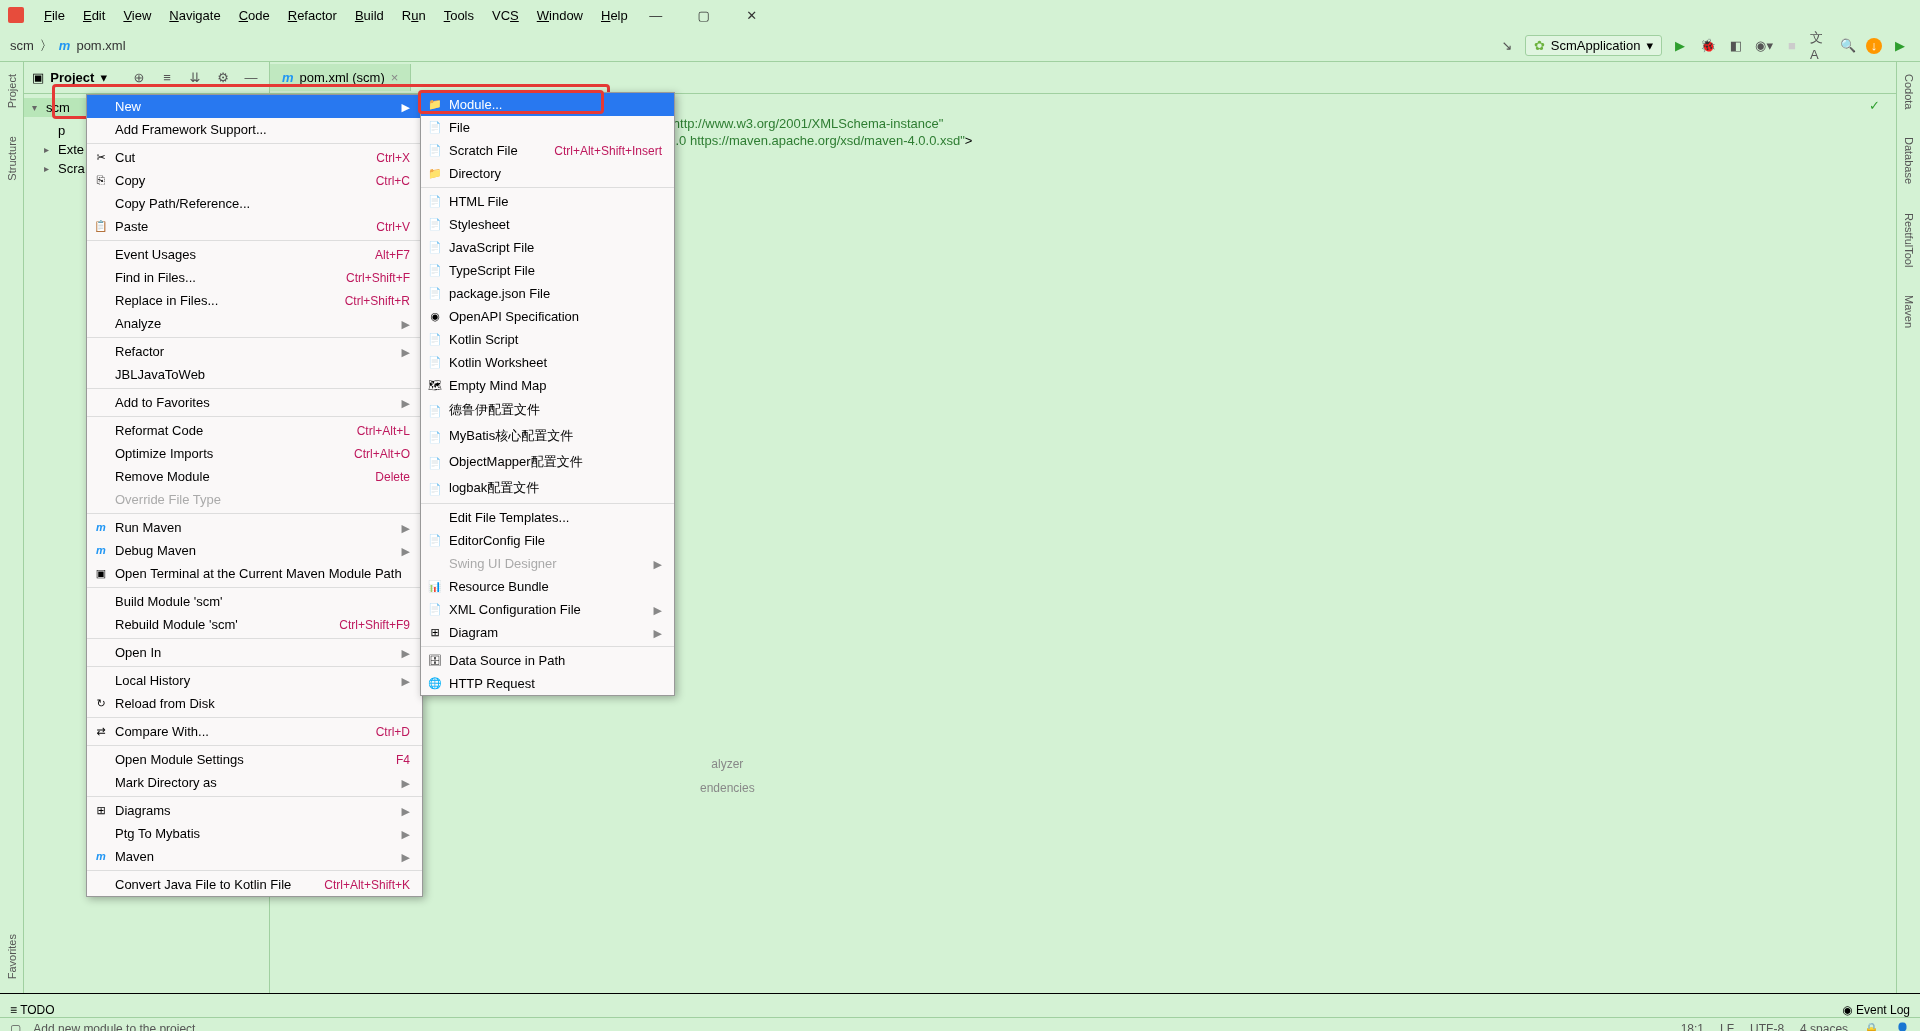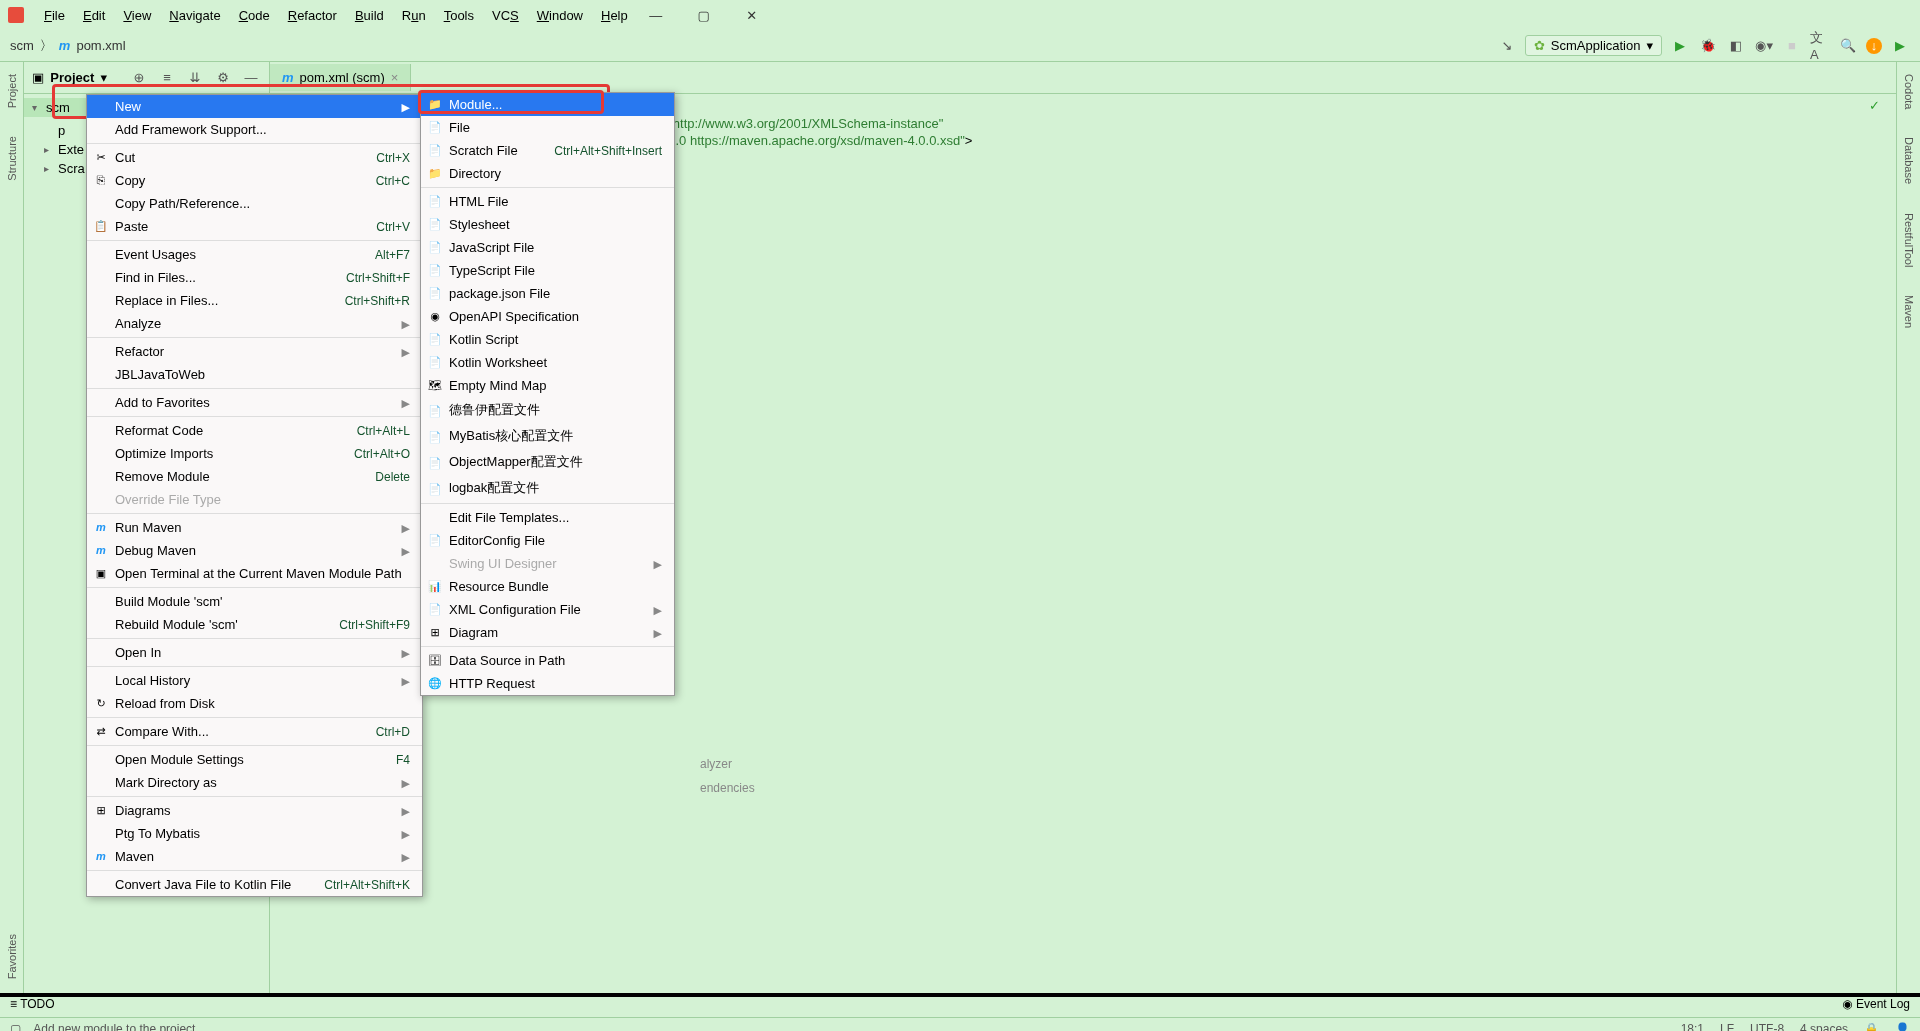--- a/index.html
+++ b/index.html
@@ -45,38 +45,38 @@
 .editor-content { flex: 1; font-family: "Consolas", monospace; font-size: 13px; background: #d4f2d4; position: relative; }
 .code-line { padding: 1px 20px 1px 300px; white-space: pre; }
 .tag { color: #1565c0; }
 .attr-name { color: #9c27b0; }
 .attr-value { color: #2e7d32; }
 .ns { color: #9c27b0; }
 
 .context-menu { position: absolute; top: 94px; left: 86px; width: 337px; background: #faf8f8; border: 1px solid #999; box-shadow: 2px 2px 8px rgba(0,0,0,0.3); z-index: 100; }
 .ctx-item { padding: 4px 12px 4px 28px; display: flex; align-items: flex-end; cursor: pointer; position: relative; font-size: 13px; color: #000; }
 .ctx-item.highlighted { background: #2878f0; color: #fff; }
-.ctx-item .shortcut { margin-left: auto; color: #14532d; font-size: 12px; }
+.ctx-item .shortcut { margin-left: auto; color: #be185d; font-size: 12px; }
 .ctx-item .arrow { margin-left: auto; color: #888; font-size: 11px; }
 .ctx-item.highlighted .arrow { color: #fff; }
 .ctx-item.disabled { color: #aaa; }
 .ctx-sep { height: 1px; background: #ddd; margin: 2px 0; }
 .ctx-icon { position: absolute; left: 6px; width: 16px; height: 16px; display: flex; align-items: center; justify-content: center; font-size: 11px; }
 .red-box { position: absolute; border: 3px solid #e53935; border-radius: 4px; pointer-events: none; }
 .red-box-1 { top: 84px; left: 52px; width: 558px; height: 35px; }
 .red-box-2 { top: 90px; left: 418px; width: 186px; height: 24px; z-index: 102; }
 
 .submenu { position: absolute; top: 92px; left: 420px; width: 255px; background: #faf8f8; border: 1px solid #999; box-shadow: 2px 2px 8px rgba(0,0,0,0.3); z-index: 101; }
 
 .statusbar { height: 22px; background: #d4f2d4; border-top: 1px solid #a0d0a0; display: flex; align-items: center; padding: 0 10px; font-size: 12px; color: #555; gap: 12px; }
 .statusbar .right { margin-left: auto; display: flex; gap: 16px; }
-.bottombar { height: 24px; background: #d4f2d4; border-top: 4px solid #000000; display: flex; align-items: flex-start; padding: 0 10px; font-size: 12px; gap: 16px; }
+.bottombar { height: 24px; background: #d4f2d4; border-top: 1px solid #000000; display: flex; align-items: flex-end; padding: 0 10px; font-size: 12px; gap: 16px; }
 .m-icon { color: #2196f3; font-weight: bold; font-style: italic; }
 
-.editor-hints { position: absolute; top: 663px; left: 430px; display: flex; flex-direction: column; gap: 10px; color: #888; font-size: 12px; }
+.editor-hints { position: absolute; top: 663px; left: 430px; display: flex; flex-direction: column; gap: 10px; color: #888; font-size: 12px; text-align: center; }
 </style>
 </head>
 <body>
 
 <div class="titlebar">
   <div class="app-icon"></div>
   <div class="menubar" id="menubar">
       <div class="menu-item"><u>F</u>ile</div>
       <div class="menu-item"><u>E</u>dit</div>
       <div class="menu-item"><u>V</u>iew</div>

